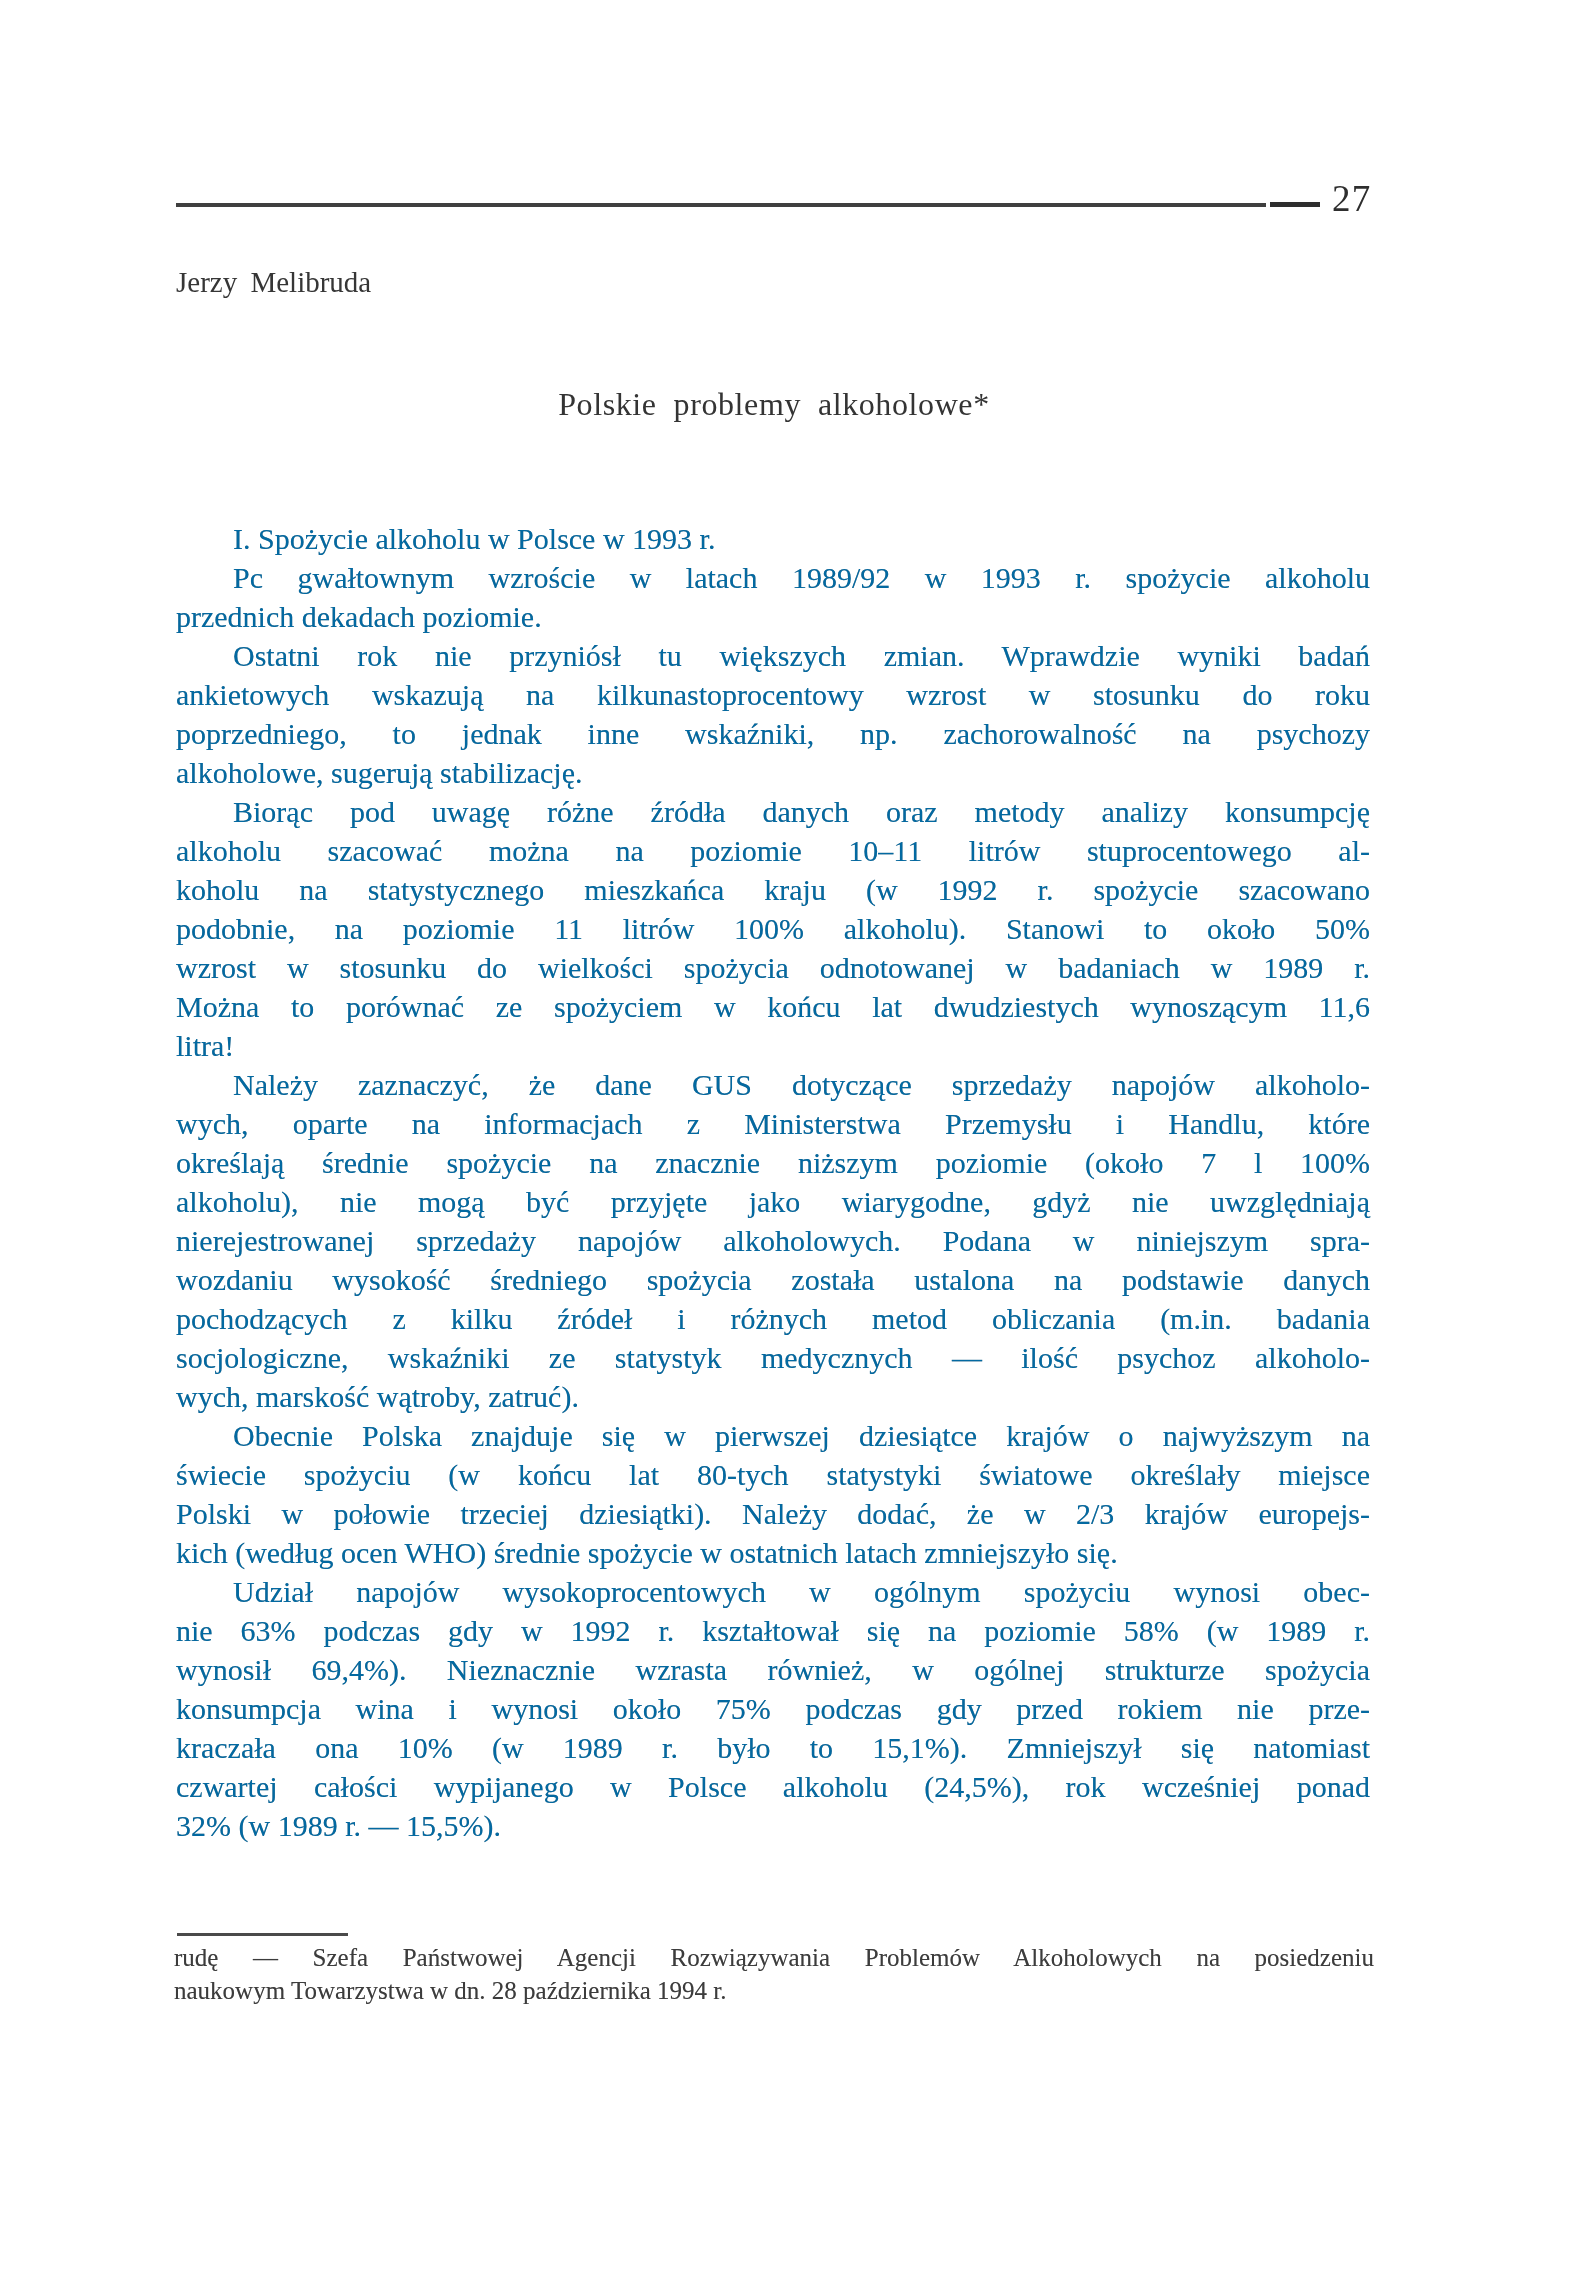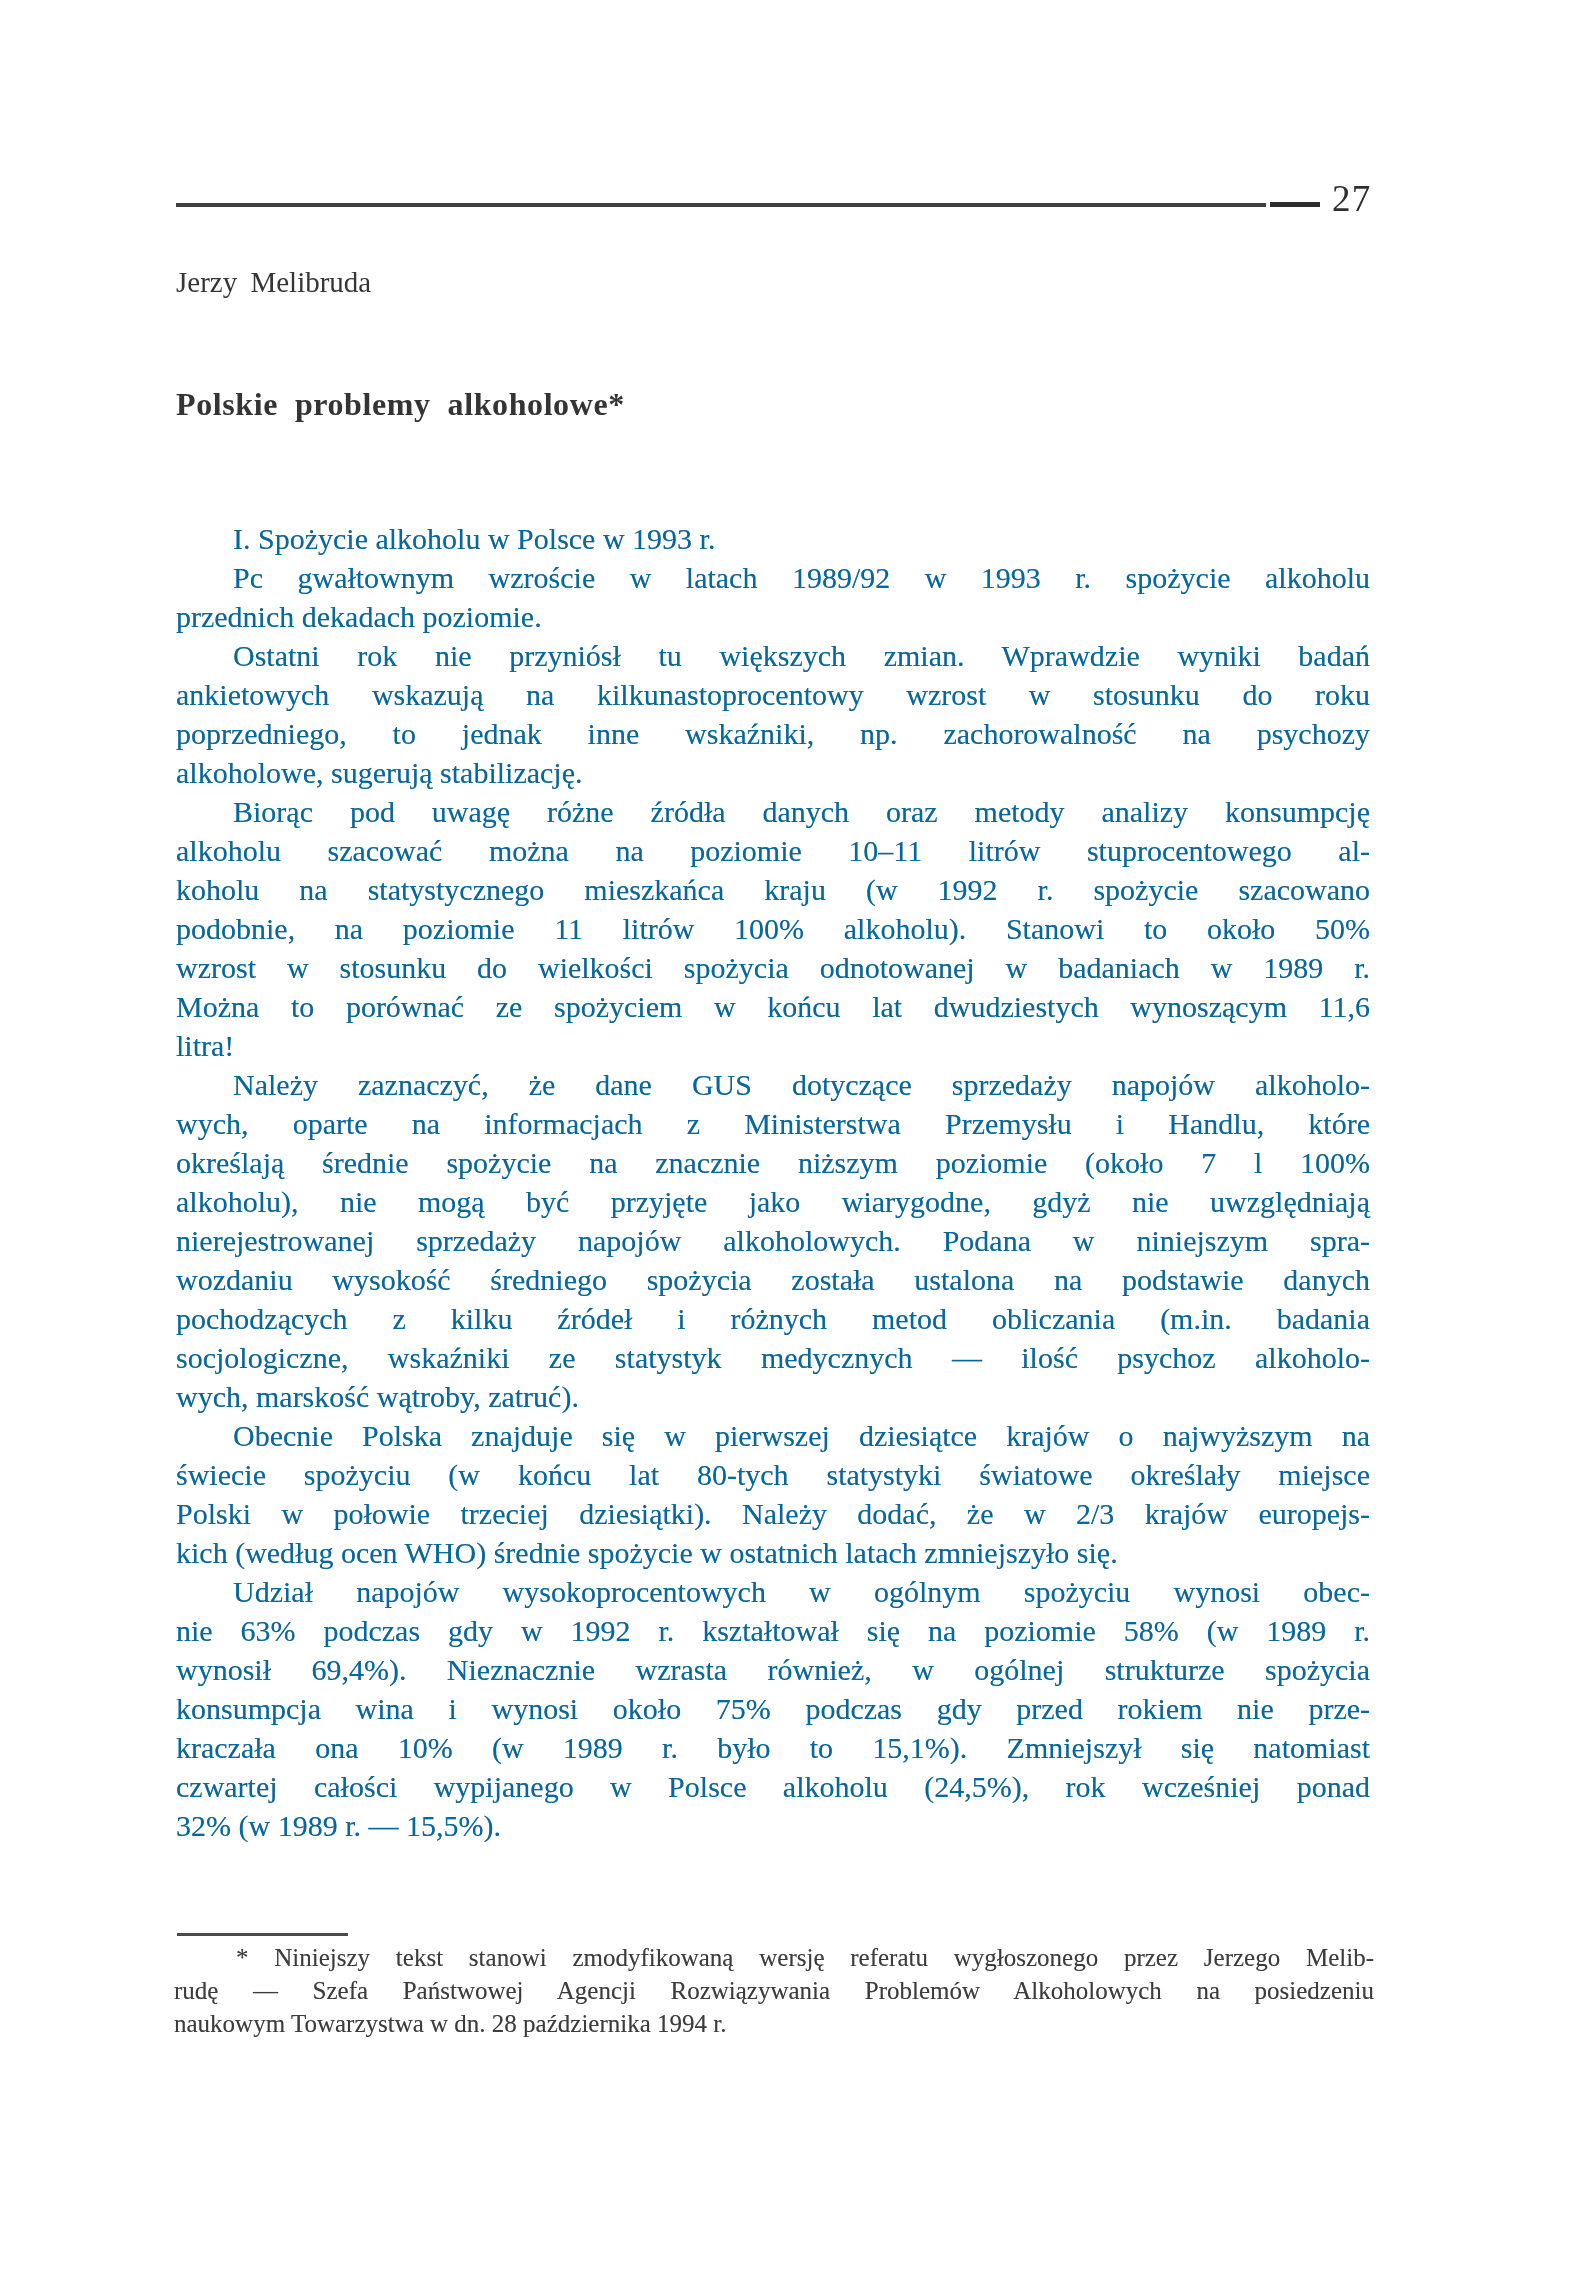--- a/index.html
+++ b/index.html
@@ -26,21 +26,21 @@
     font-size: 37px; line-height: 1; color: #2e2e2e;
     letter-spacing: 1.2px;
   }
   .author {
     position: absolute; left: 176px; top: 267px;
     font-size: 29px; line-height: 1.1; color: #363636;
     word-spacing: 6px;
   }
   .title {
     position: absolute; left: 176px; top: 386px; width: 1196px; margin: 0;
-    font-size: 32px; font-weight: bold;
+    text-align: center; font-size: 32px; font-weight: normal;
     color: #343434; word-spacing: 8.3px; letter-spacing: 0.6px;
   }
   .body-block {
     position: absolute; left: 176px; top: 519px; width: 1194px;
     font-size: 30px; line-height: 39px; color: #0369a1;
     text-shadow: 0 0 0.6px rgba(58,58,58,0.45);
   }
   .footnote-rule {
     position: absolute; left: 177px; top: 1933px;
     width: 171px; height: 3px; background: #4a4a4a;
@@ -98,18 +98,17 @@
       <div class="line first">Udział napojów wysokoprocentowych w ogólnym spożyciu wynosi obec-</div>
       <div class="line">nie 63% podczas gdy w 1992 r. kształtował się na poziomie 58% (w 1989 r.</div>
       <div class="line">wynosił 69,4%). Nieznacznie wzrasta również, w ogólnej strukturze spożycia</div>
       <div class="line">konsumpcja wina i wynosi około 75% podczas gdy przed rokiem nie prze-</div>
       <div class="line">kraczała ona 10% (w 1989 r. było to 15,1%). Zmniejszył się natomiast</div>
       <div class="line">czwartej całości wypijanego w Polsce alkoholu (24,5%), rok wcześniej ponad</div>
       <div class="line last">32% (w 1989 r. — 15,5%).</div>
     </div>
   <div class="footnote-rule"></div>
   <div class="footnote-block" id="footnote">
-      <div class="line first">* Niniejszy tekst stanowi zmodyfikowaną wersję referatu wygłoszonego przez Jerzego Melib-</div>
       <div class="line">rudę — Szefa Państwowej Agencji Rozwiązywania Problemów Alkoholowych na posiedzeniu</div>
       <div class="line last">naukowym Towarzystwa w dn. 28 października 1994 r.</div>
     </div>
 </div>
 
 
 </body></html>

